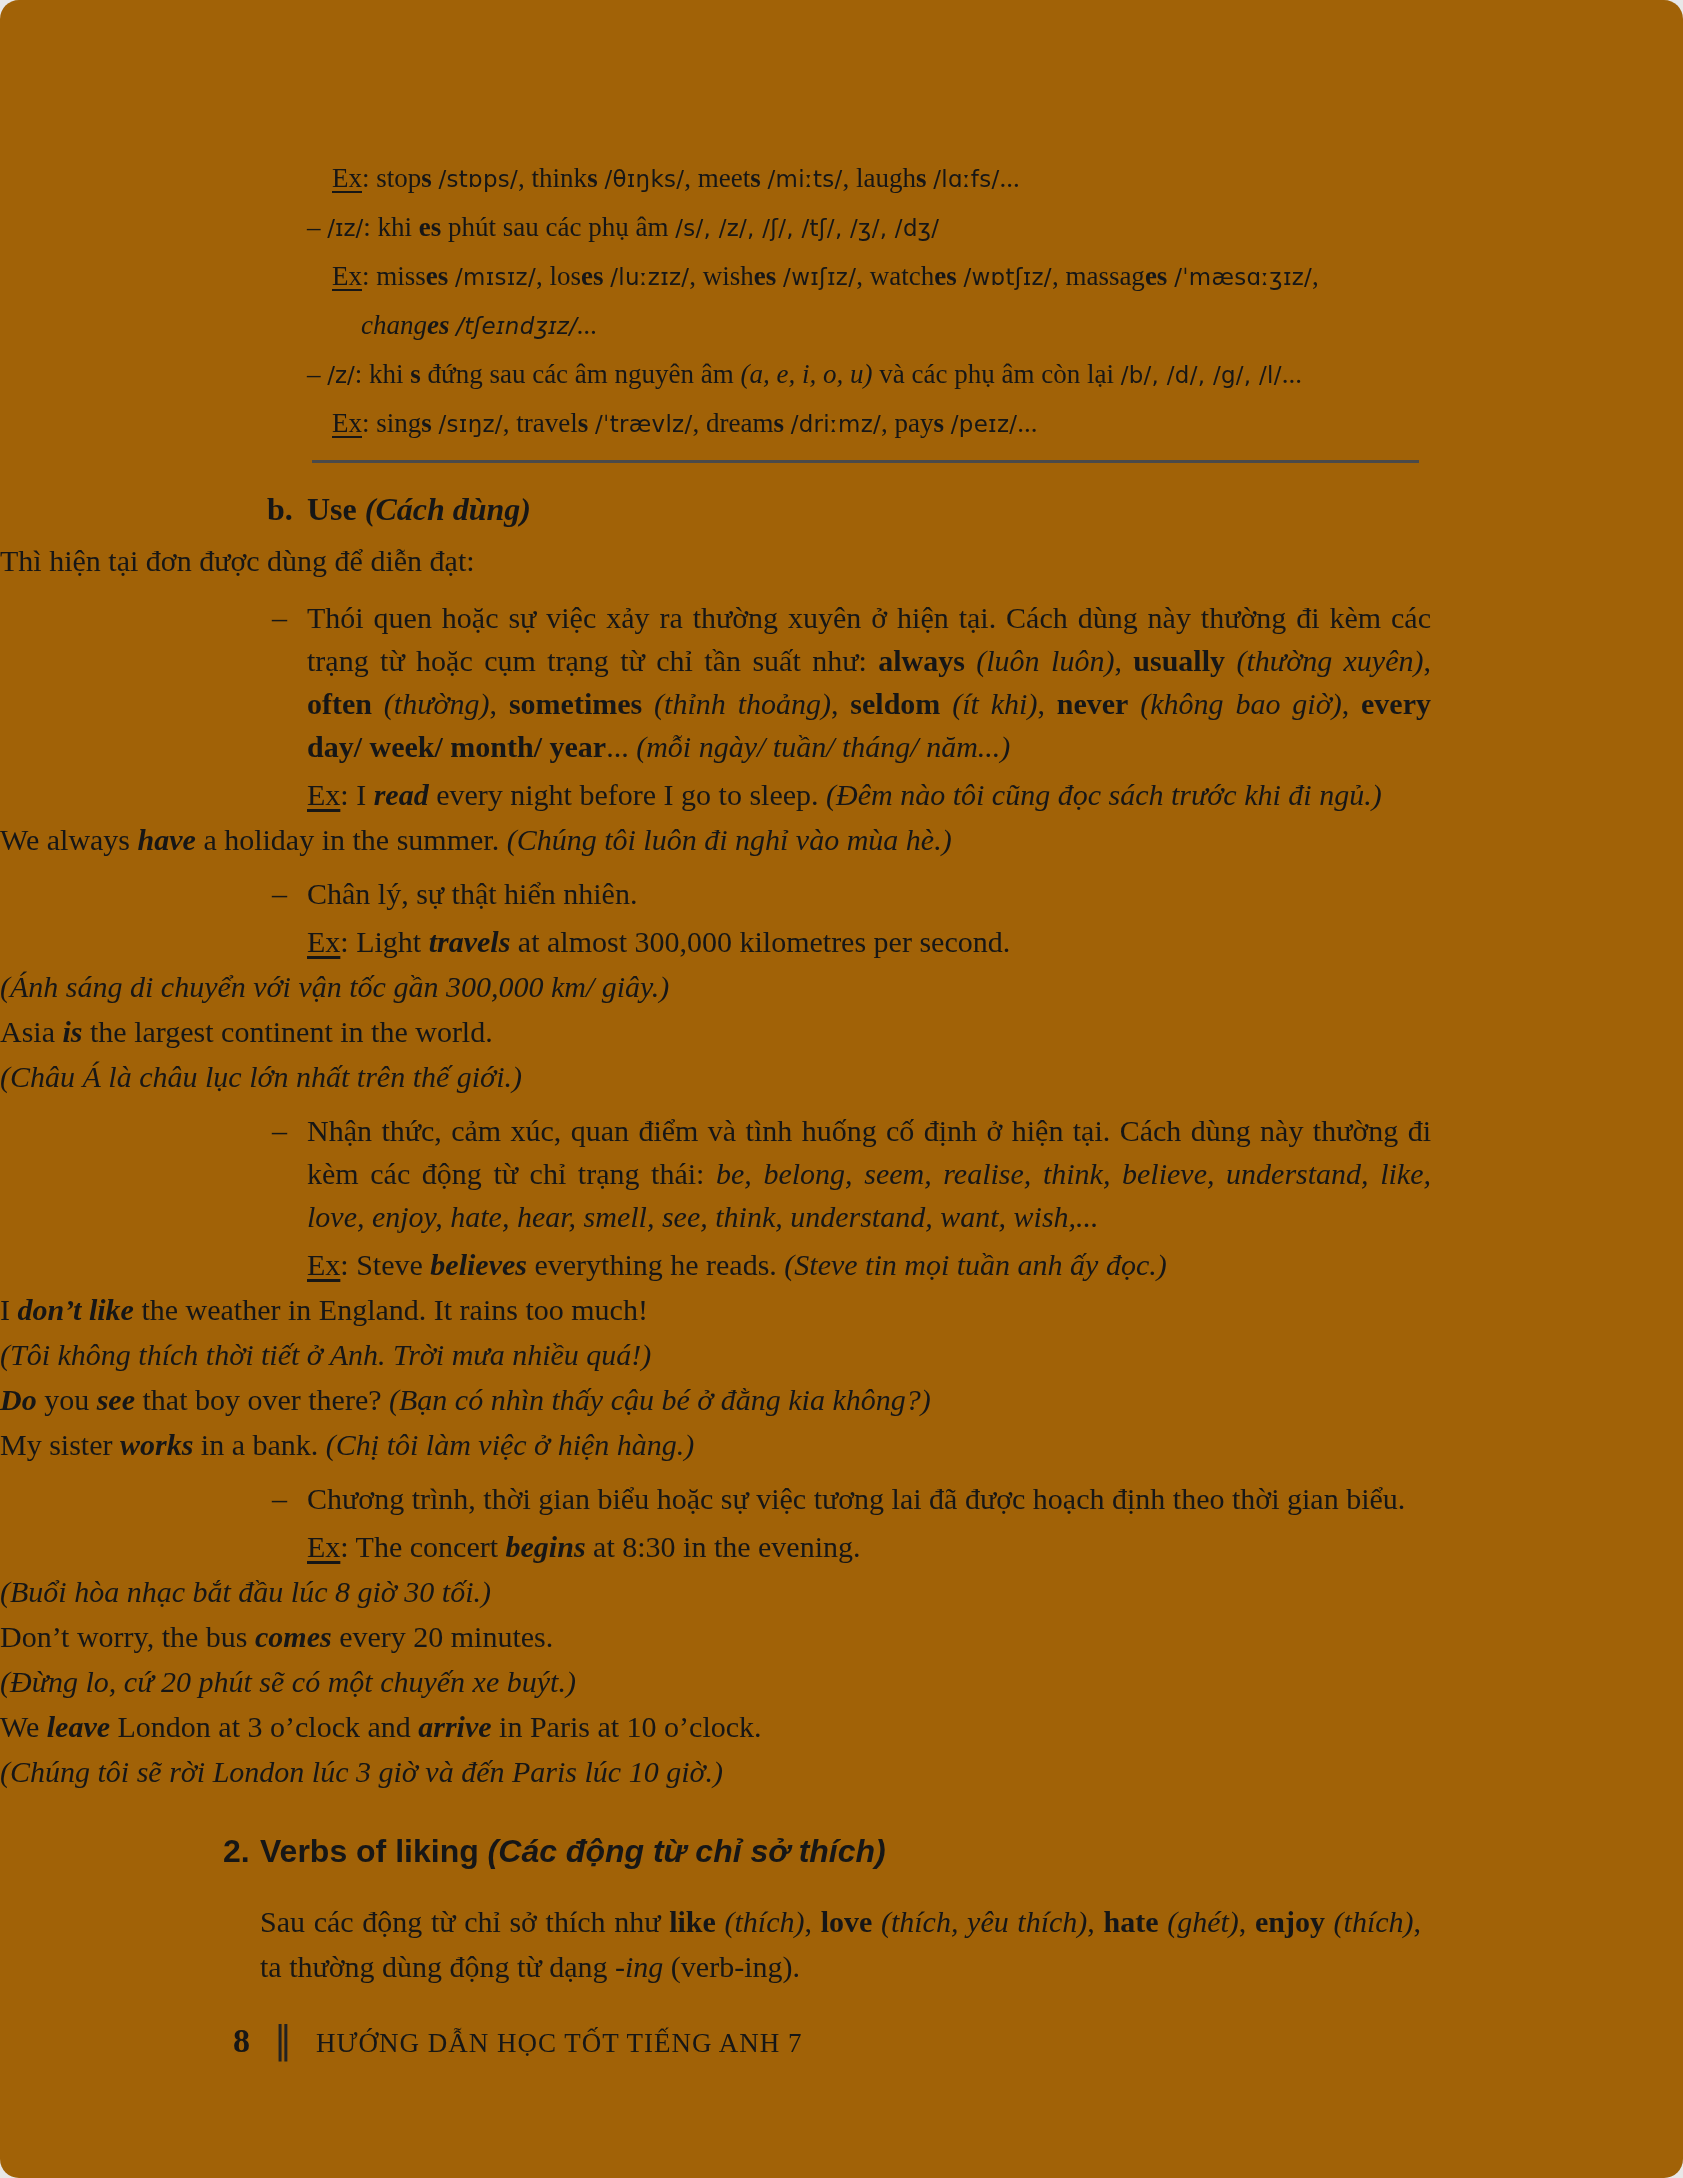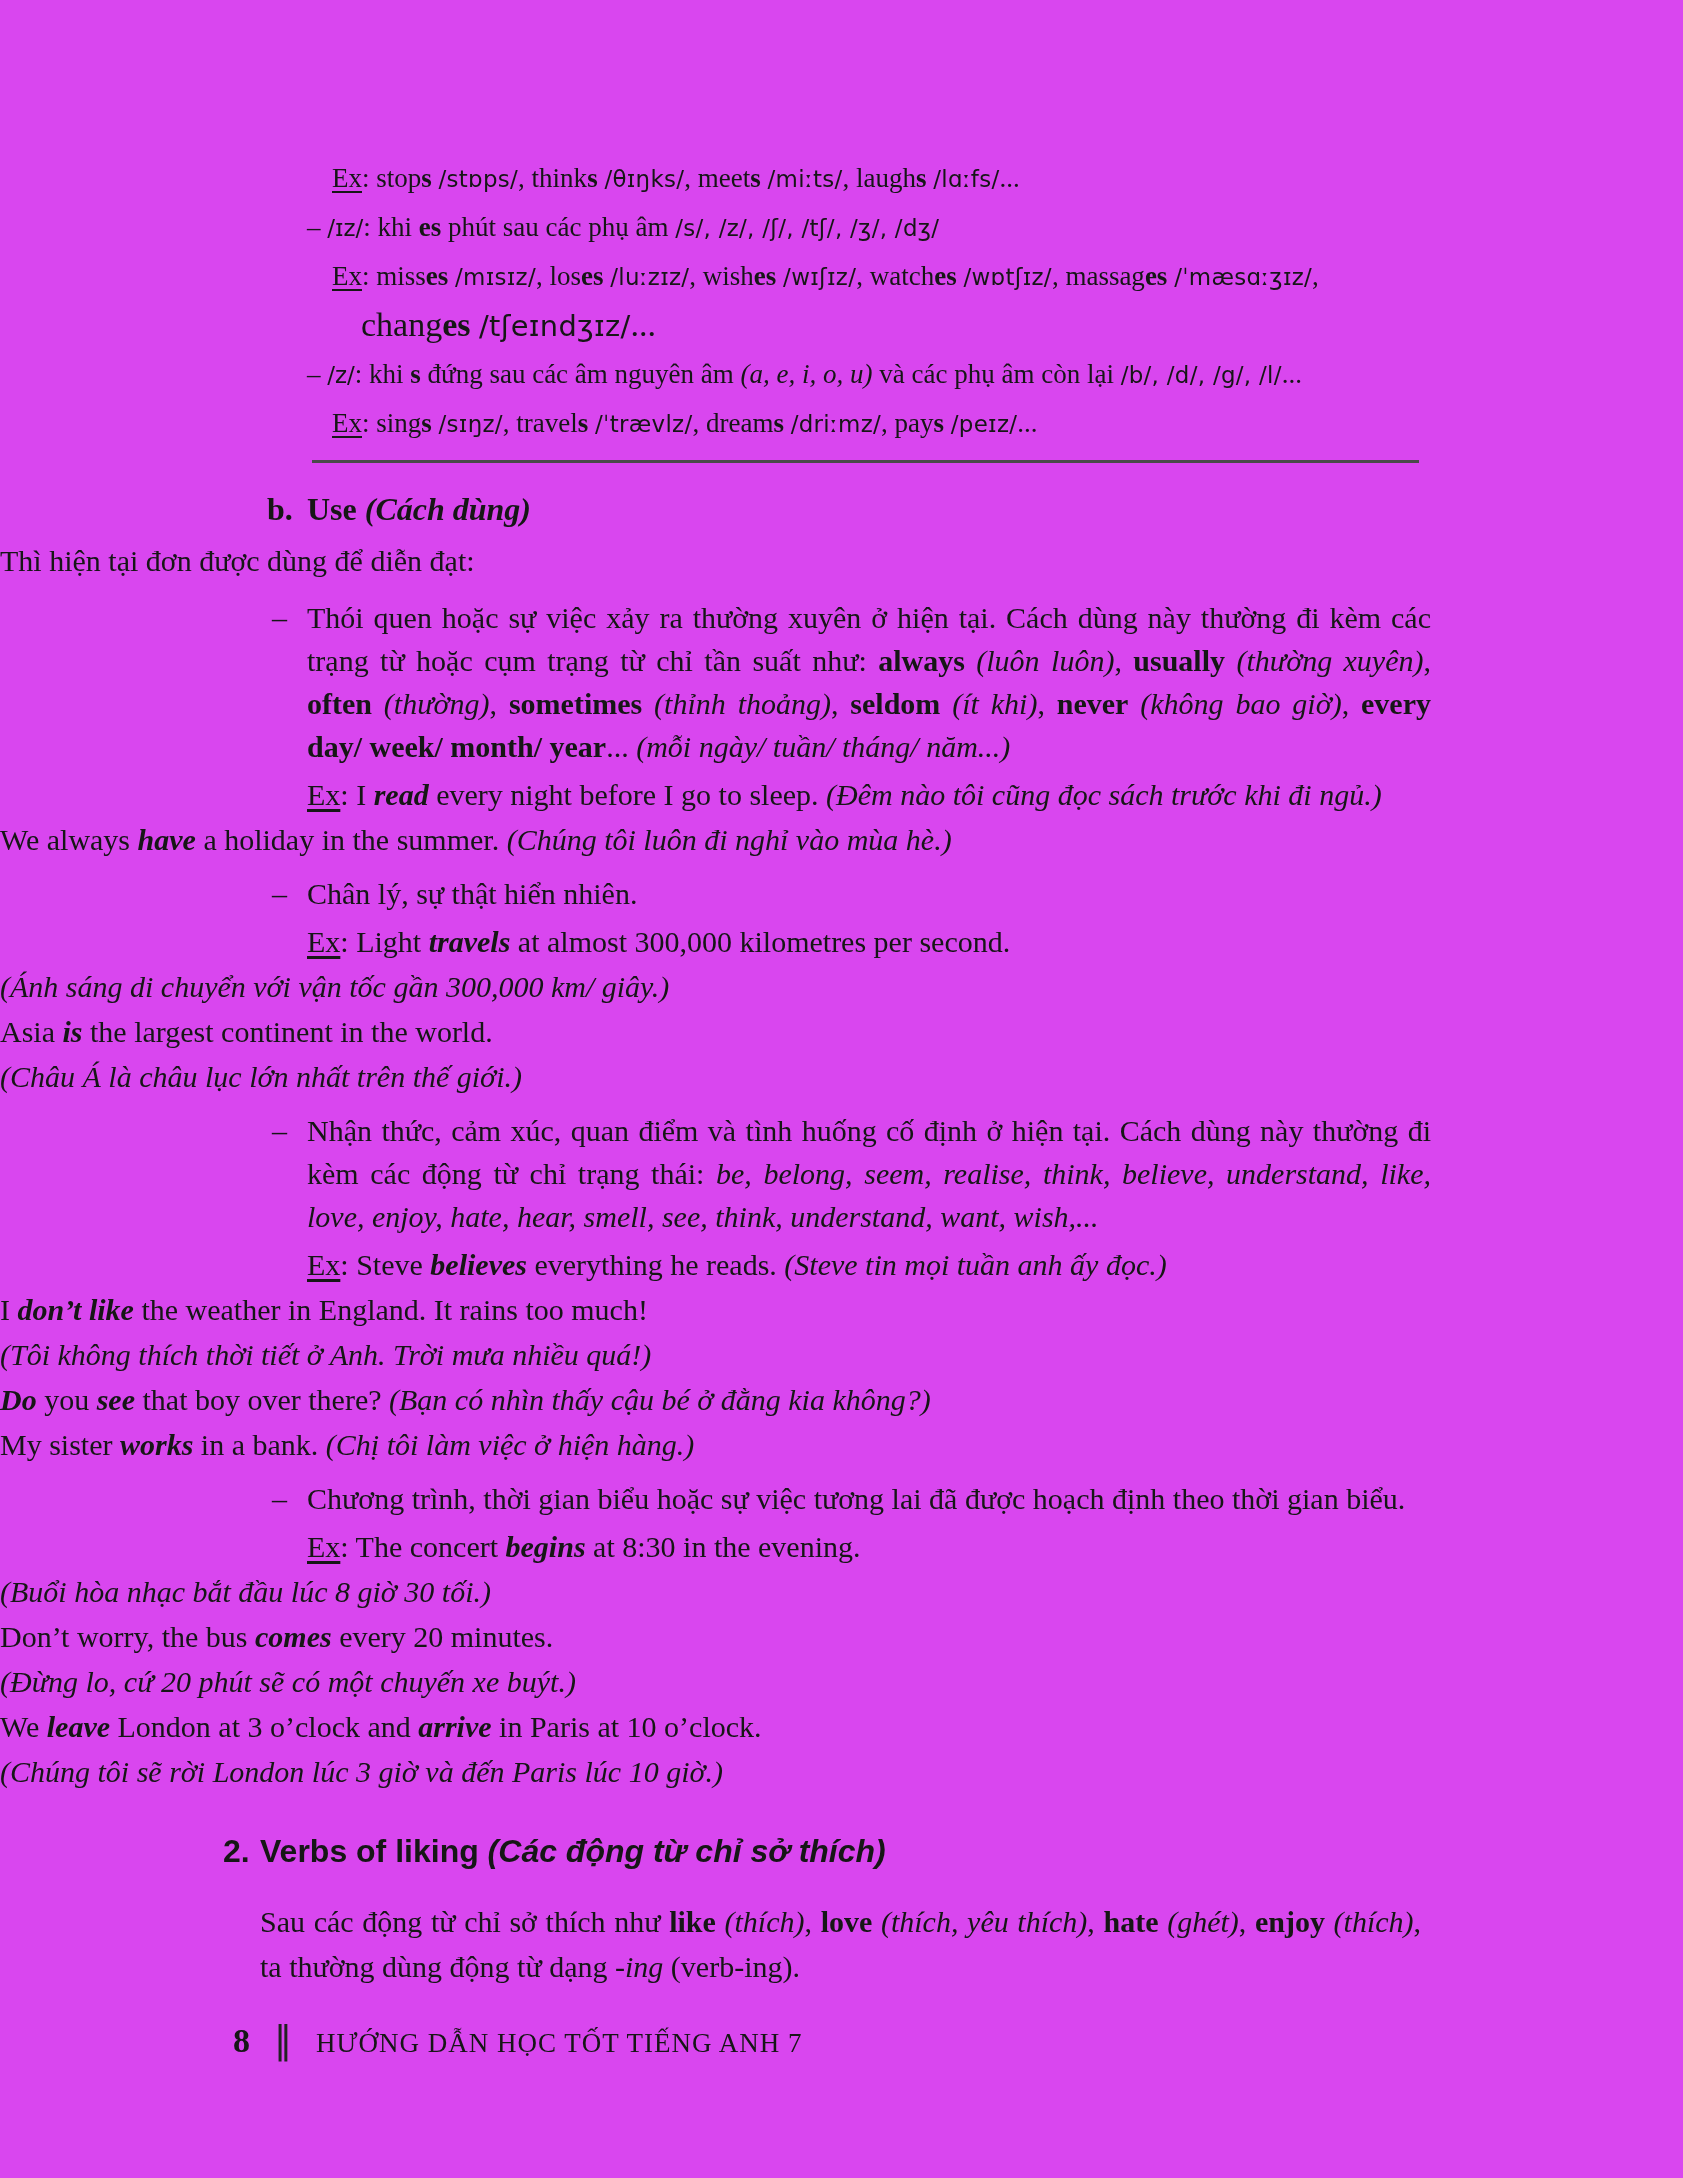--- a/index.html
+++ b/index.html
@@ -1,26 +1,26 @@
 <!DOCTYPE html>
 <html><head>
 <meta charset="utf-8">
 <style>
   html,body{margin:0;padding:0;background:#e8e8e8;}
   .page{
-    width:1683px;height:2178px;background:#d946ef;margin:0 auto;
+    width:1683px;height:2178px;background:#a16207;margin:0 auto;
     position:relative;overflow:hidden;
-    font-family:"Liberation Serif","DejaVu Serif",serif;color:#161616;
+    font-family:"Liberation Serif","DejaVu Serif",serif;color:#161616;border-radius:19px;
   }
   .content{width:1431px;padding-top:154px;}
   .ln{position:relative;}
   
   .a-ex  {padding-left:332px;font-size:27px;line-height:48px;white-space:nowrap;}
   .a-item{padding-left:307px;font-size:27px;line-height:48px;white-space:nowrap;}
-  .a-cont{padding-left:361px;font-size:34px;line-height:48px;white-space:nowrap;}
+  .a-cont{padding-left:361px;font-size:27px;line-height:48px;white-space:nowrap;font-style:italic;}
   .rule{margin:12px 0 22px 312px;width:1107px;height:3px;background:#4a4a4a;}
   
   .hb{padding-left:307px;font-size:32px;line-height:48px;}
   .hb .s-d{position:absolute;left:267px;font-weight:bold;}
   .intro{font-size:30px;line-height:51px;margin-top:2px;}
   
   .bullet{padding-left:307px;font-size:30px;line-height:43px;text-align:justify;margin-top:10px;}
   .bullet .s-d{position:absolute;left:272px;}
   .exf{padding-left:307px;font-size:30px;line-height:45px;margin-top:4px;}
   .exc{font-size:30px;line-height:45px;}

